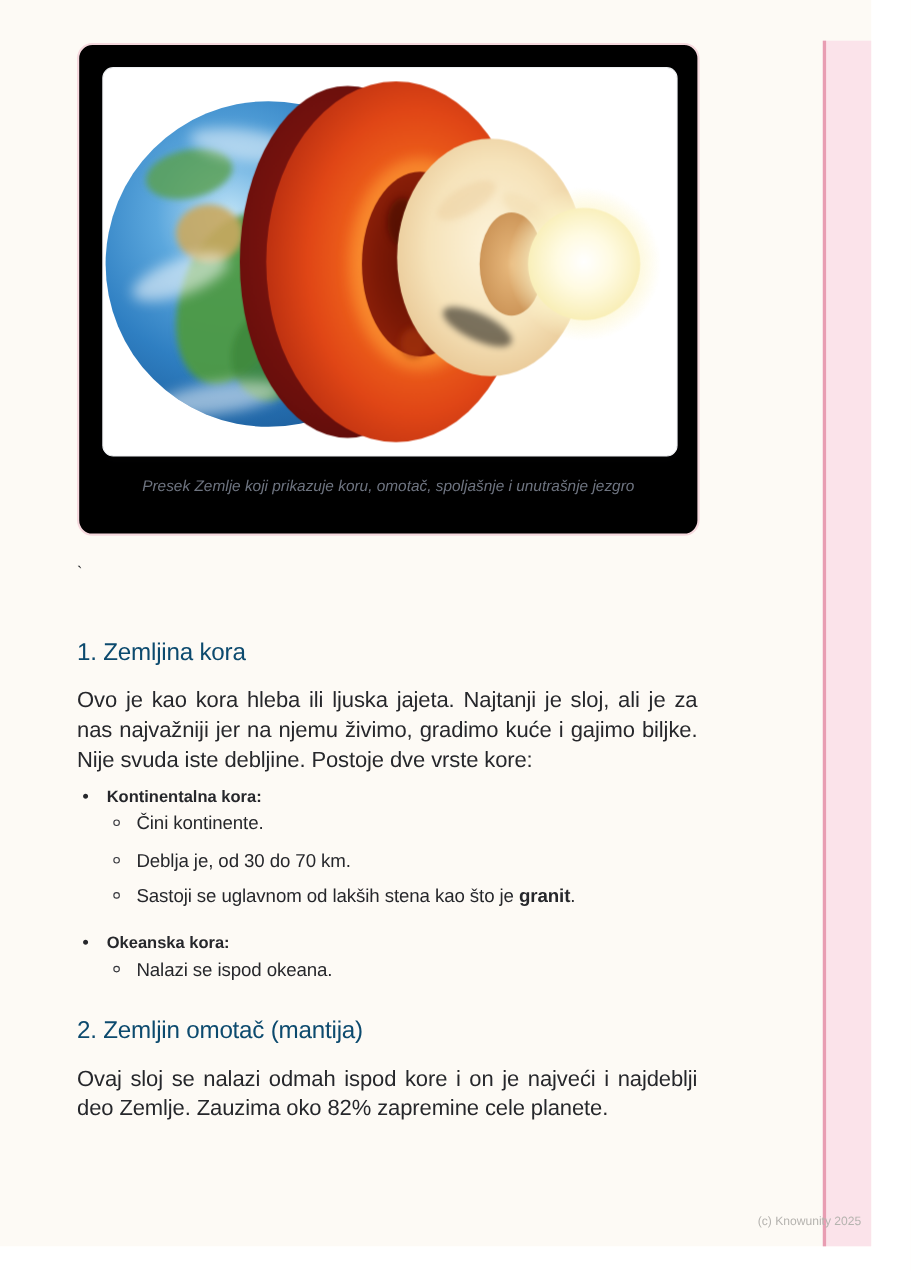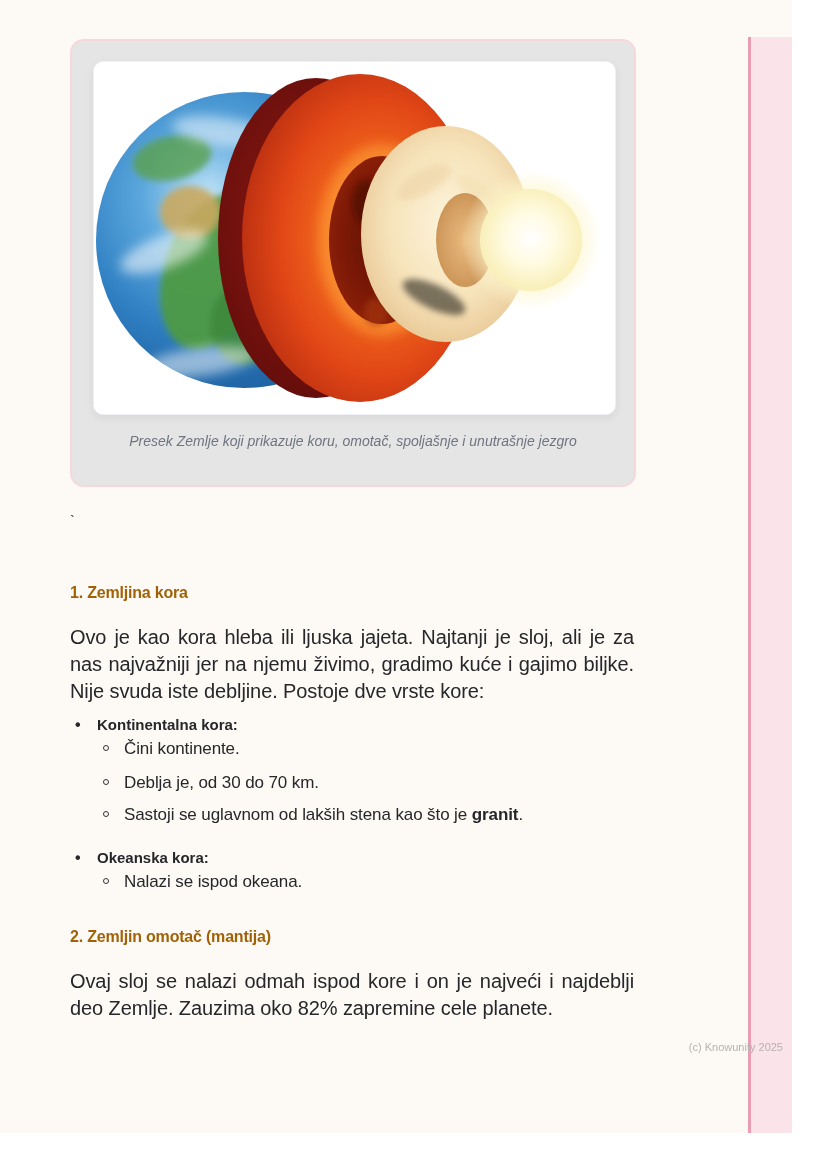--- a/index.html
+++ b/index.html
@@ -12,41 +12,41 @@
   .page{
     position:absolute;left:0;top:0;width:792px;height:1133px;
     background:#fdfaf5;z-index:1;
   }
   .stripe{
     position:absolute;left:748px;top:37px;width:41px;height:1096px;
     background:#fbe3ea;border-left:3px solid #e89db2;z-index:2;
   }
   .figure-card{
     position:absolute;left:70px;top:39px;width:566px;height:448px;
-    box-sizing:border-box;background:#e5e5e5;
+    box-sizing:border-box;background:#000000;
     border:2px solid #f5d8dd;border-radius:14px;z-index:3;
   }
   .figure-image{
     position:absolute;left:21px;top:20px;width:521px;height:352px;
     background:#ffffff;border:1px solid #eef0f3;border-radius:10px;
     box-shadow:0 3px 8px rgba(40,40,60,0.07);overflow:hidden;
   }
   .figure-caption{
     position:absolute;left:0;top:391px;width:100%;
     text-align:center;font-style:italic;font-size:14px;line-height:18px;
     color:#6e7480;
   }
   .content{
     position:absolute;left:70px;top:512px;width:564px;z-index:3;
     color:#26272b;
   }
   .tick{font-size:15px;height:24px;line-height:18px;color:#26272b;}
   .section-heading{
-    margin:42px 0 0 0;font-size:16px;line-height:30px;font-weight:700;
-    color:#a16207;letter-spacing:-0.2px;
+    margin:42px 0 0 0;font-size:22px;line-height:30px;font-weight:400;
+    color:#0c4a6e;letter-spacing:-0.2px;
   }
   .para{
     margin:16px 0 0 0;font-size:20px;line-height:27px;
     text-align:justify;letter-spacing:-0.1px;
   }
   .blist{list-style:none;margin:0;padding:0;}
   .b1{
     position:relative;padding-left:27px;font-weight:700;font-size:15px;
     line-height:20px;margin-top:10px;
   }
@@ -57,21 +57,21 @@
     position:relative;padding-left:54px;font-size:17px;line-height:20px;
     margin-top:14px;letter-spacing:-0.1px;
   }
   .b2.first{margin-top:4px;}
   .b2::before{
     content:"";position:absolute;left:33px;top:6px;width:6px;height:6px;
     border:1.5px solid #34353b;border-radius:50%;box-sizing:border-box;
     background:transparent;
   }
   .footer{
-    position:absolute;left:0;top:1040px;width:783px;text-align:right;
+    position:absolute;left:0;top:1104px;width:783px;text-align:right;
     font-size:11px;line-height:14px;color:#b5b3af;z-index:4;
   }
   .h2-second{margin-top:30px;}
 </style>
 </head>
 <body>
 
 <div class="page"></div>
 <div class="stripe"></div>
 

